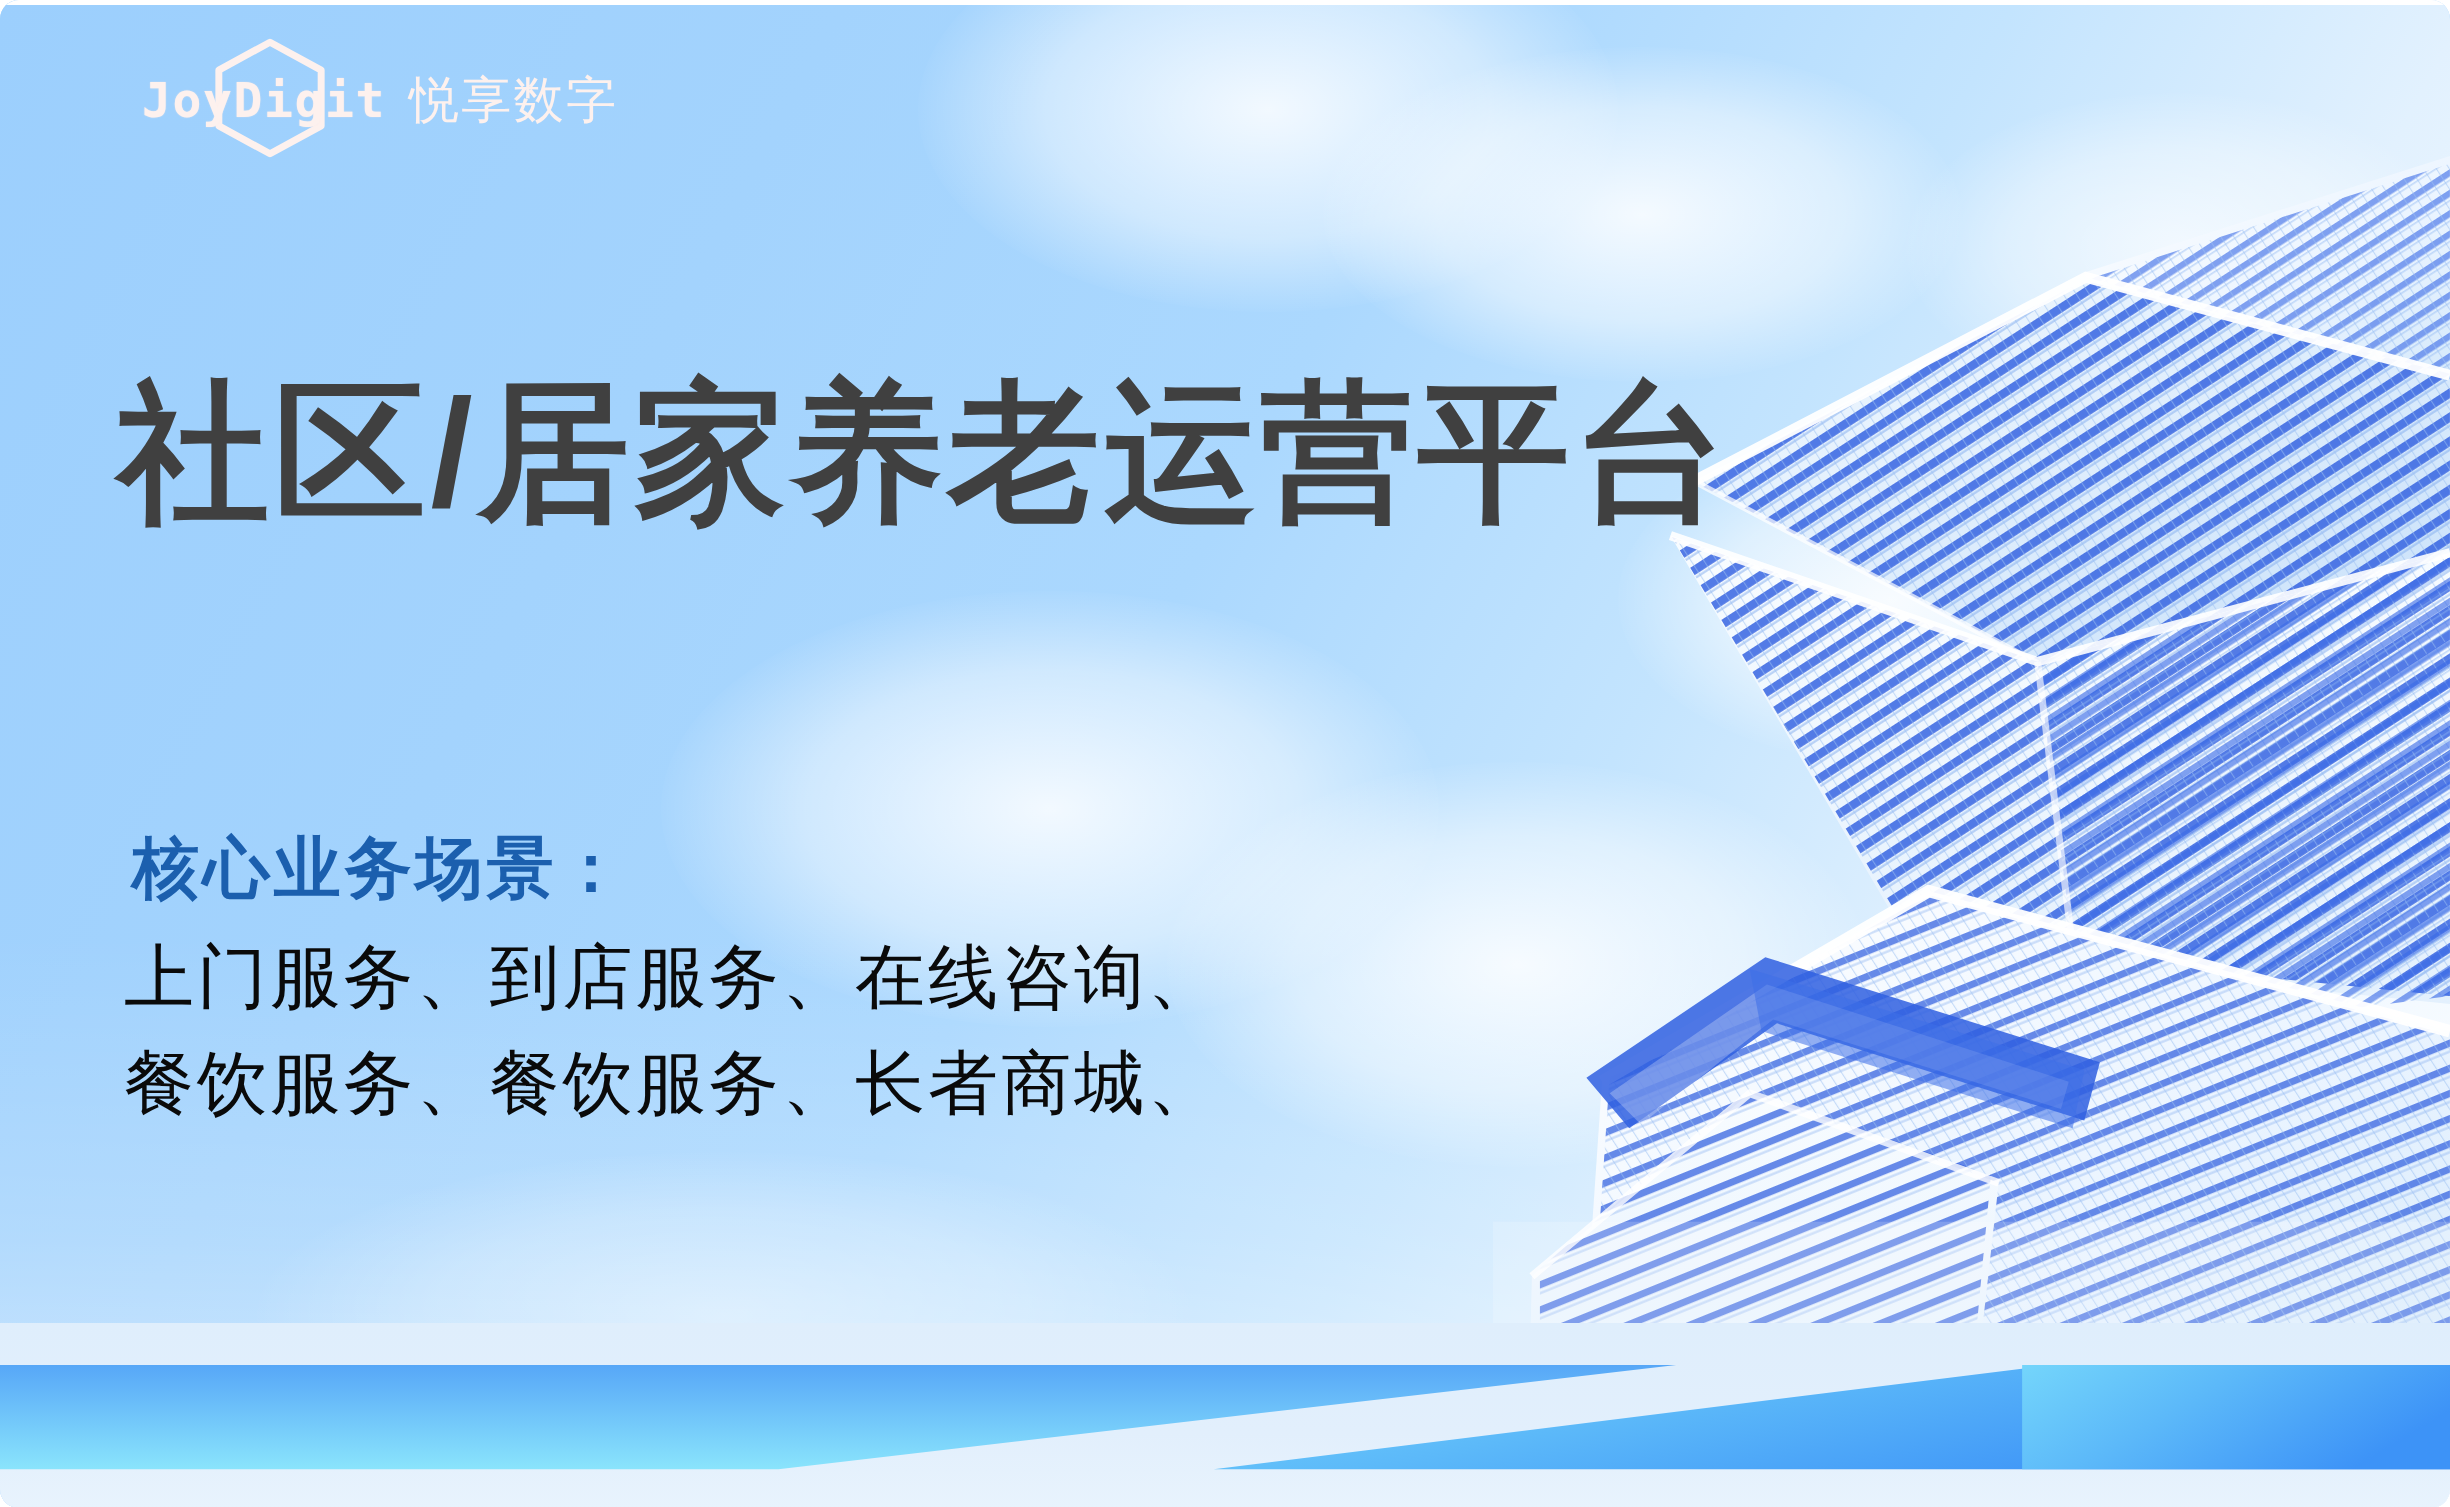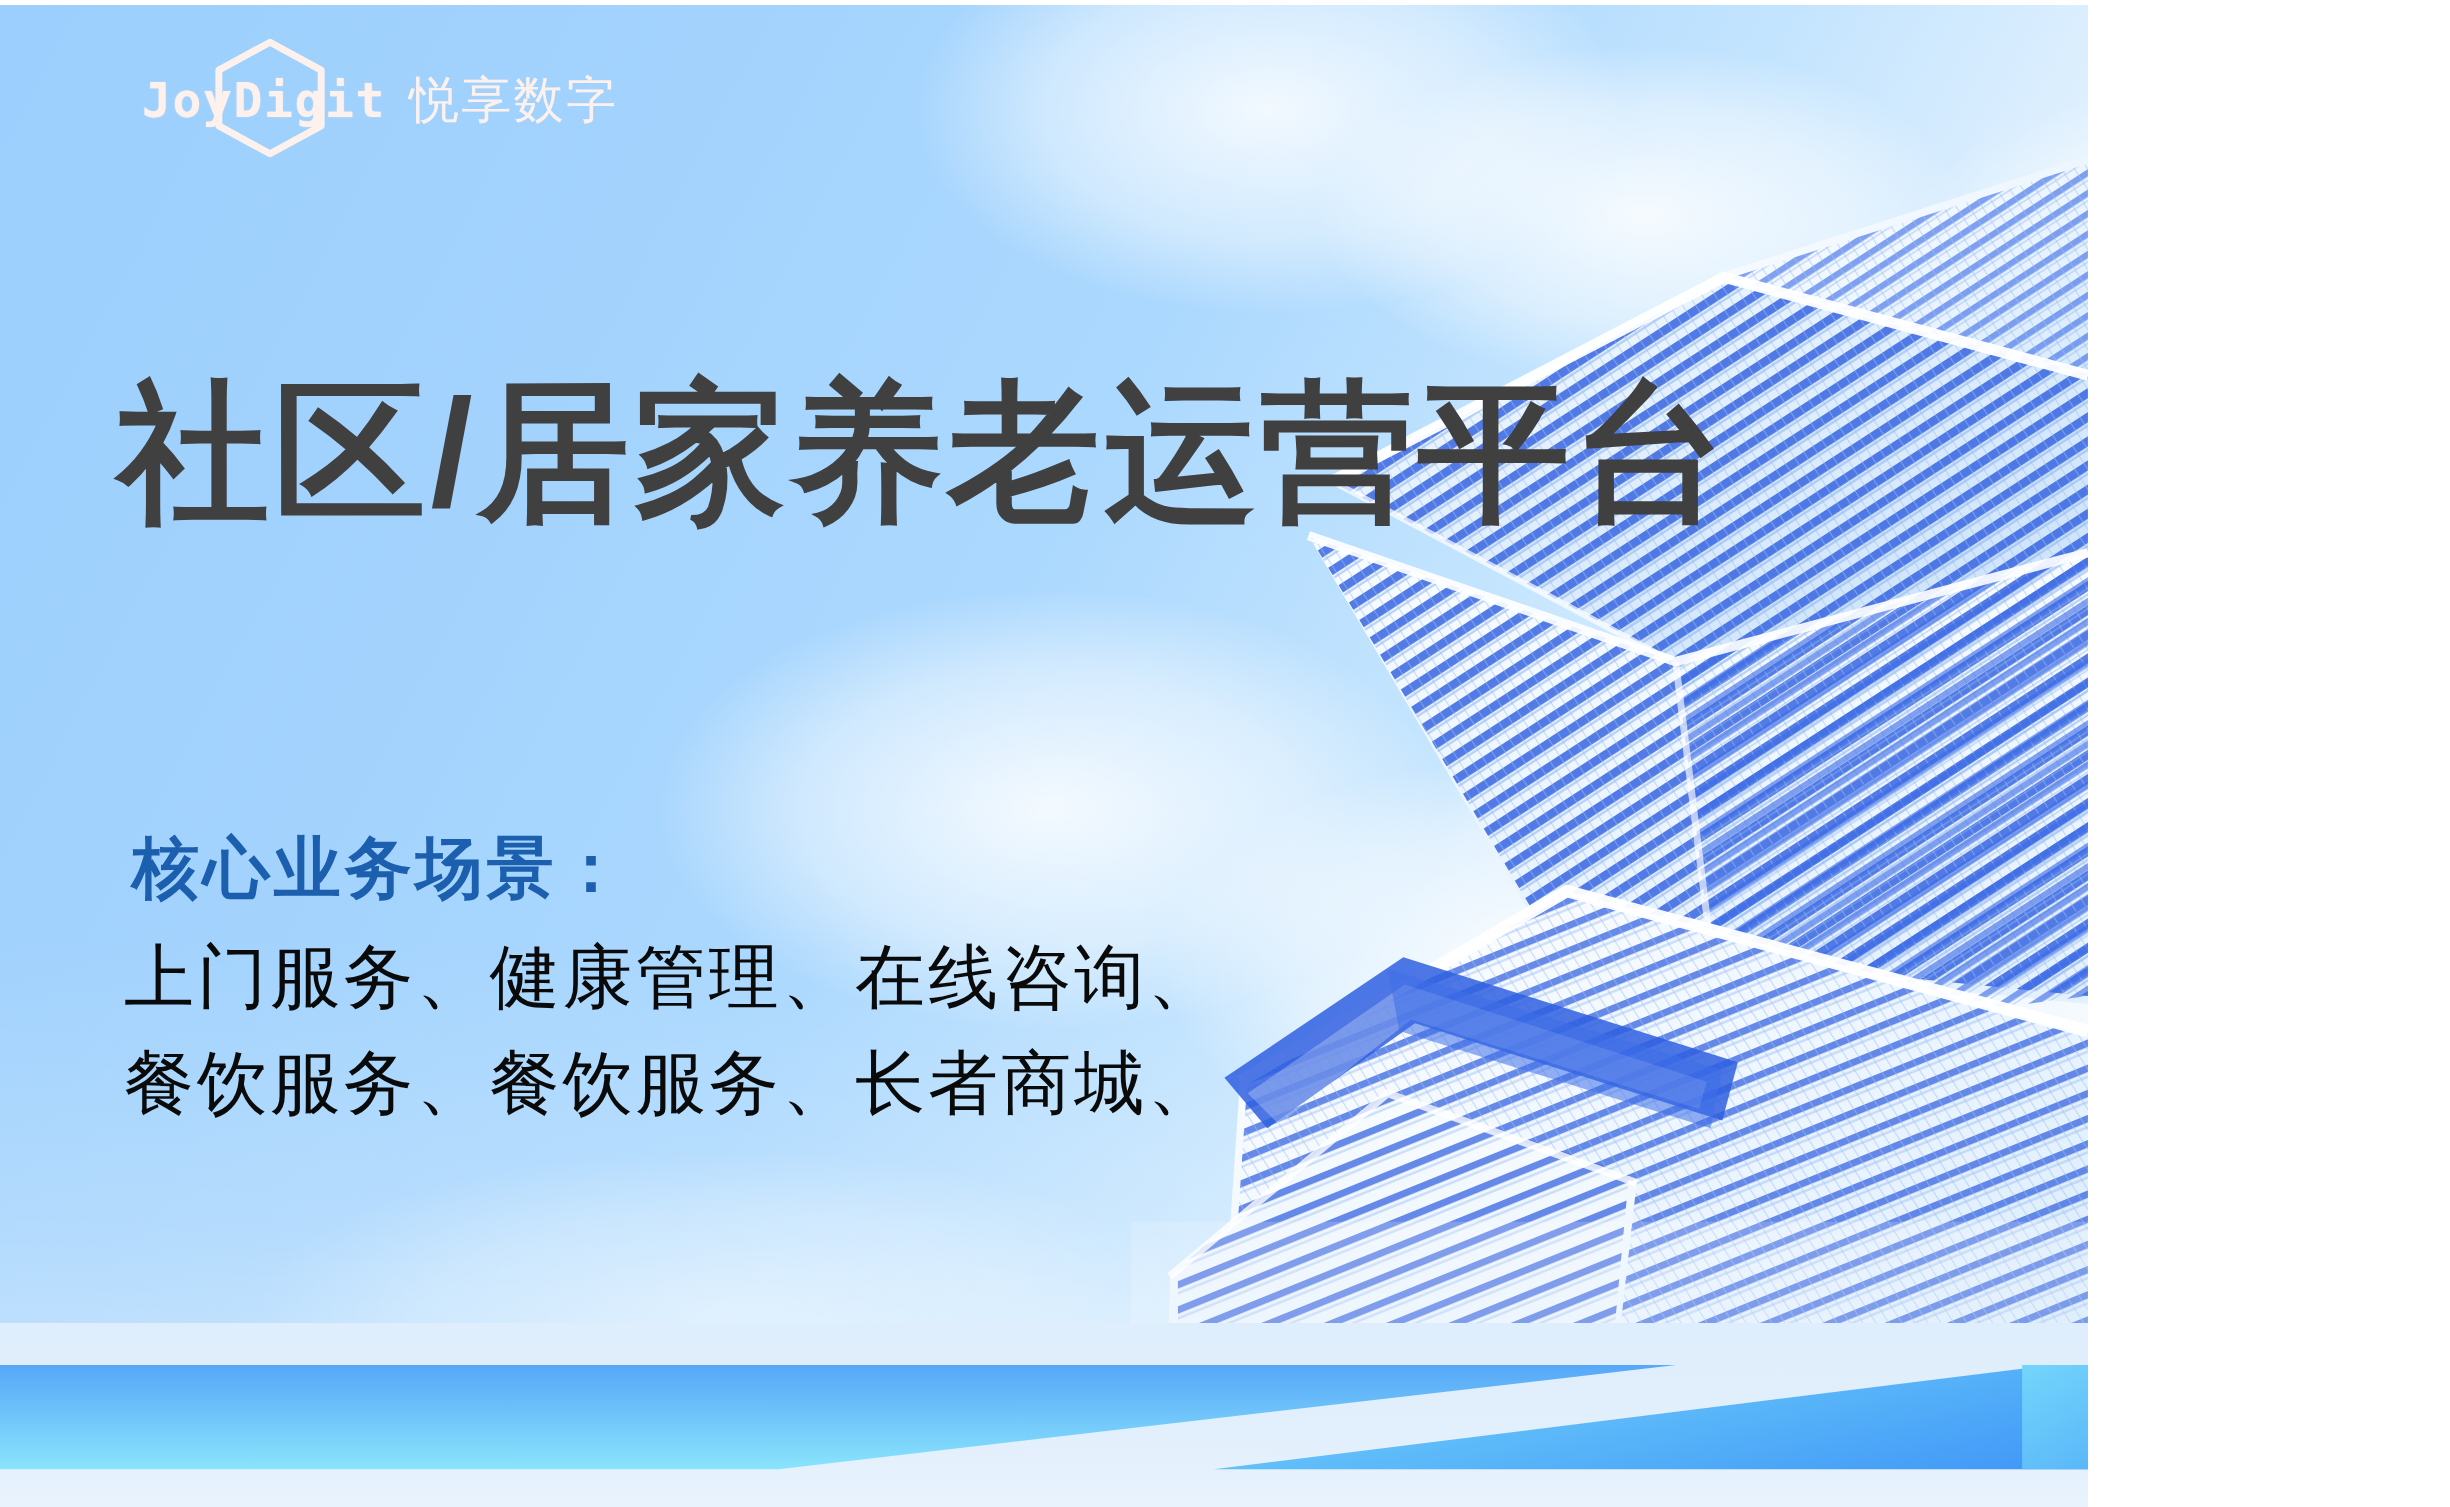--- a/index.html
+++ b/index.html
@@ -6,24 +6,25 @@
     margin: 0;
     padding: 0;
     background: #ffffff;
   }
   body {
     font-family: "Liberation Sans", "DejaVu Sans", sans-serif;
   }
 
   #slide {
     position: relative;
-    width: 2088px;
+    width: 2450px;
     height: 1508px;
     overflow: hidden;
     background: #a7d6fe;
+    border-radius: 19px;
   }
 
   
   .top-strip {
     position: absolute;
     left: 0; top: 0;
     width: 100%;
     height: 5.4px;
     background: #ffffff;
     z-index: 40;
@@ -333,21 +334,21 @@
     </span>
     <span class="logo-mark">JoyDigit</span>
     <span class="logo-cn">悦享数字</span>
   </div>
 
   <h1 class="title">社区/居家养老运营平台</h1>
 
   <h2 class="section-heading">核心业务场景：</h2>
 
   <div class="scenes">
-    <div>上门服务、健康管理、在线咨询、</div>
+    <div>上门服务、到店服务、在线咨询、</div>
     <div>餐饮服务、餐饮服务、长者商城、</div>
   </div>
 
   <div class="banner">
     <div class="banner-bg"></div>
     <svg width="2450" height="185" viewBox="0 0 3149 238" xmlns="http://www.w3.org/2000/svg">
       <defs>
         <linearGradient id="bgLeft" x1="0" y1="0" x2="0" y2="1">
           <stop offset="0%" stop-color="#57a7f7"></stop>
           <stop offset="100%" stop-color="#8ae4fc"></stop>

